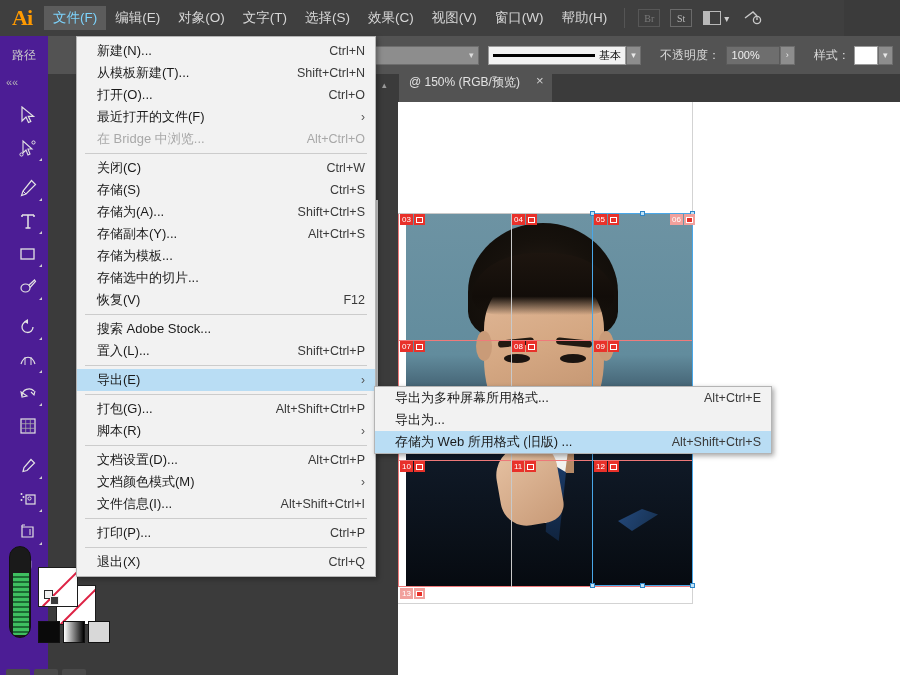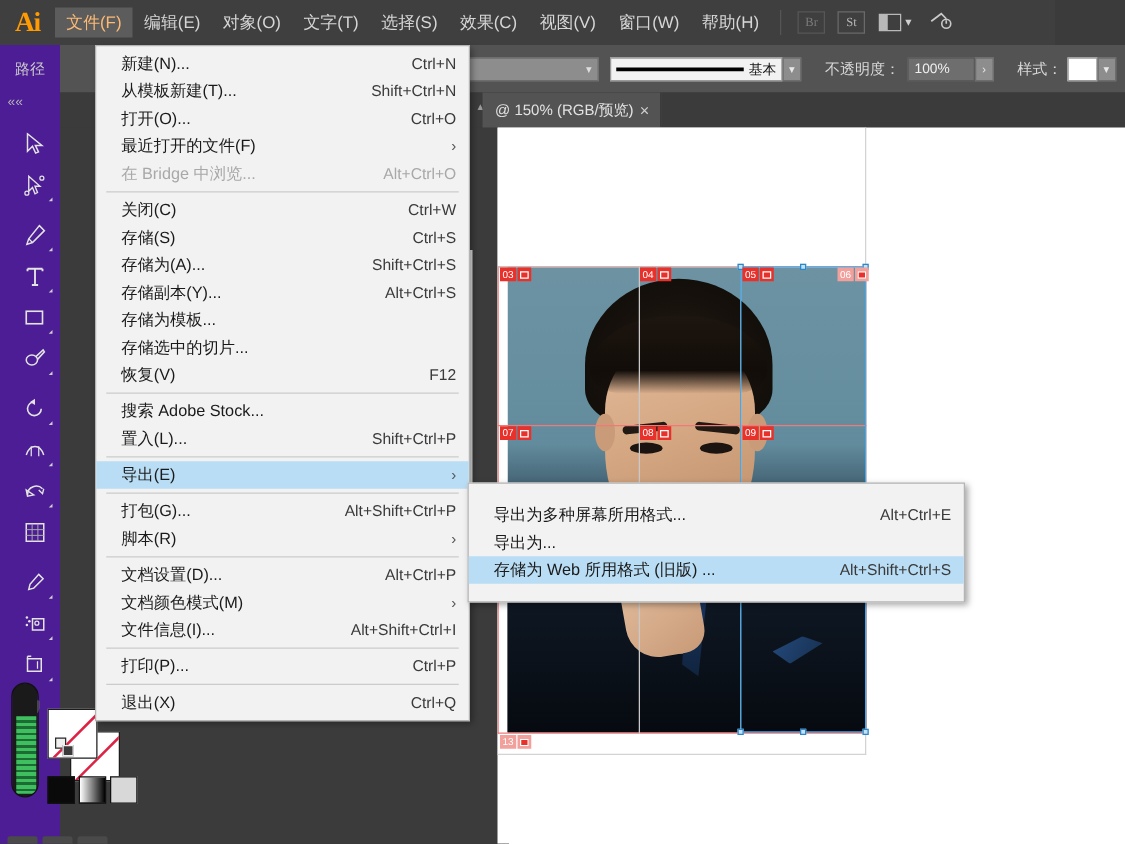--- a/index.html
+++ b/index.html
@@ -29,21 +29,21 @@
   }
   .menu-item {
     padding: 4px 9px;
     font-size: 13.5px;
     color: #d6d6d6;
     height: 24px;
     line-height: 16px;
     white-space: nowrap;
     cursor: default;
   }
-  .menu-item.active { background: #5c5c5c; color: #fdba74; }
+  .menu-item.active { background: #5c5c5c; color: #7dd3fc; }
   .mb-sep {
     width: 1px; height: 20px; background: #555; margin: 0 8px;
   }
   .mb-icon {
     width: 22px; height: 18px;
     display: flex; align-items: center; justify-content: center;
     font-size: 10px; color: #b9b9b9;
     border: 1px solid #6a6a6a;
     margin: 0 5px;
     font-family: "Liberation Serif", serif;
@@ -83,23 +83,23 @@
     color:#efefef; font-size:11px; display:flex;align-items:center; padding-left:5px;
   }
   .cb-swatch { width: 26px; height:19px; background:#ffffff; border:1px solid #9a9a9a; }
 
   
   .tabbar {
     position: absolute; left: 0; top: 74px; width: 900px; height: 28px;
     background: #3b3b3b;
   }
   .doctab {
-    position: absolute; left: 386px; top: 0; height: 28px;
+    position: absolute; left: 399px; top: 0; height: 28px;
     background: #535353;
-    display: flex; align-items: center; gap: 5px;
+    display: flex; gap: 16px;
     padding: 0 9px 0 10px;
     border-right: 1px solid #3b3b3b;
   }
   .doctab .ttl { font-size: 12px; color: #e2e2e2; white-space: nowrap; }
   .doctab .cls { font-size: 13px; color: #cfcfcf; line-height: 1; }
   .tab-caret { position:absolute; left:382px; top:6px; color:#999; font-size:9px; }
 
   
   .leftstrip {
     position: absolute; left: 0; top: 36px; width: 48px; height: 639px;
@@ -278,21 +278,21 @@
   .mrow .acc { color:#3a3a3a; font-size:12.5px; margin-left:18px; }
   .mrow .sub { color:#555; font-size:12px; margin-left:10px; }
   .mrow.disabled .lbl, .mrow.disabled .acc { color:#a8a8a8; }
   .mrow.sel { background:#b9ddf4; }
   .msep { height:1px; background:#cccccc; margin: 3px 8px; }
 
   .submenu {
     position:absolute; left:374px; top:386px; width:398px;
     background:#f2f2f2; border:1px solid #b4b4b4;
     box-shadow: 2px 2px 5px rgba(0,0,0,0.35);
-    padding: 14px 0; z-index:60;
+    padding: 0 0; z-index:60;
   }
   .scrollstub {
     position:absolute; left:372px; top:200px; width:6px; height:240px;
     background:#dcdcdc;
   }
 </style>
 </head>
 <body>
 
 <div id="app">

